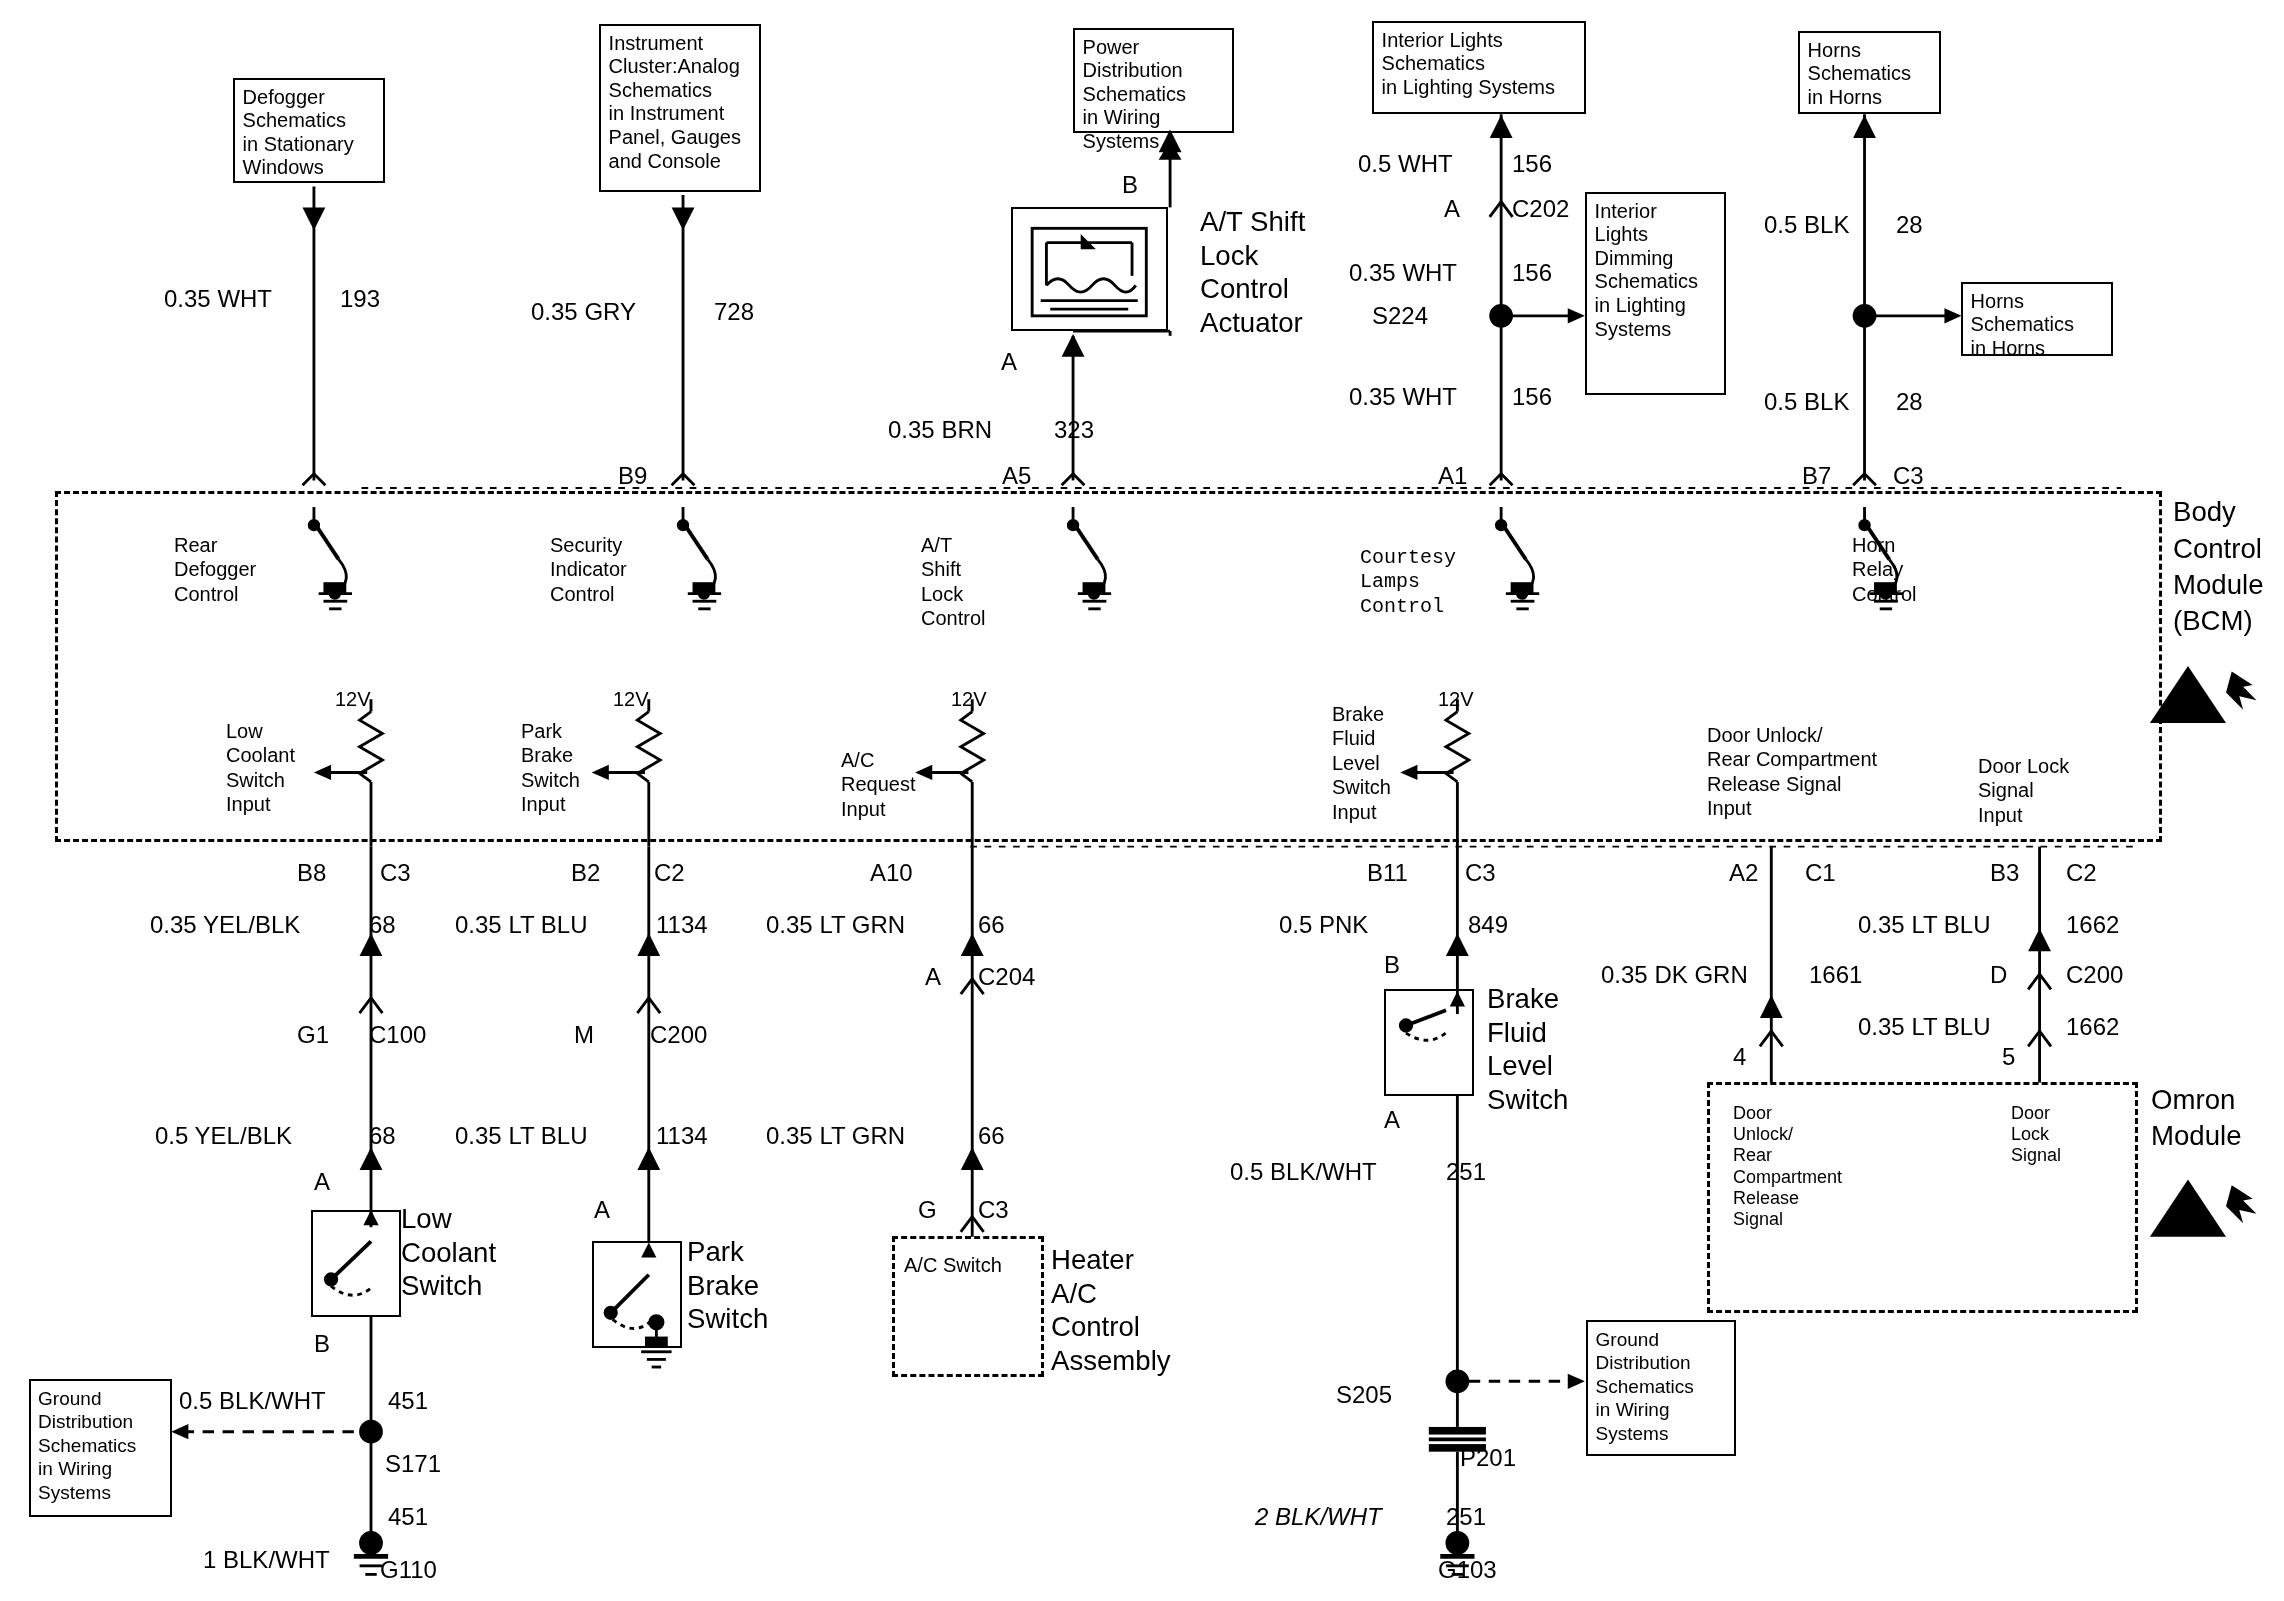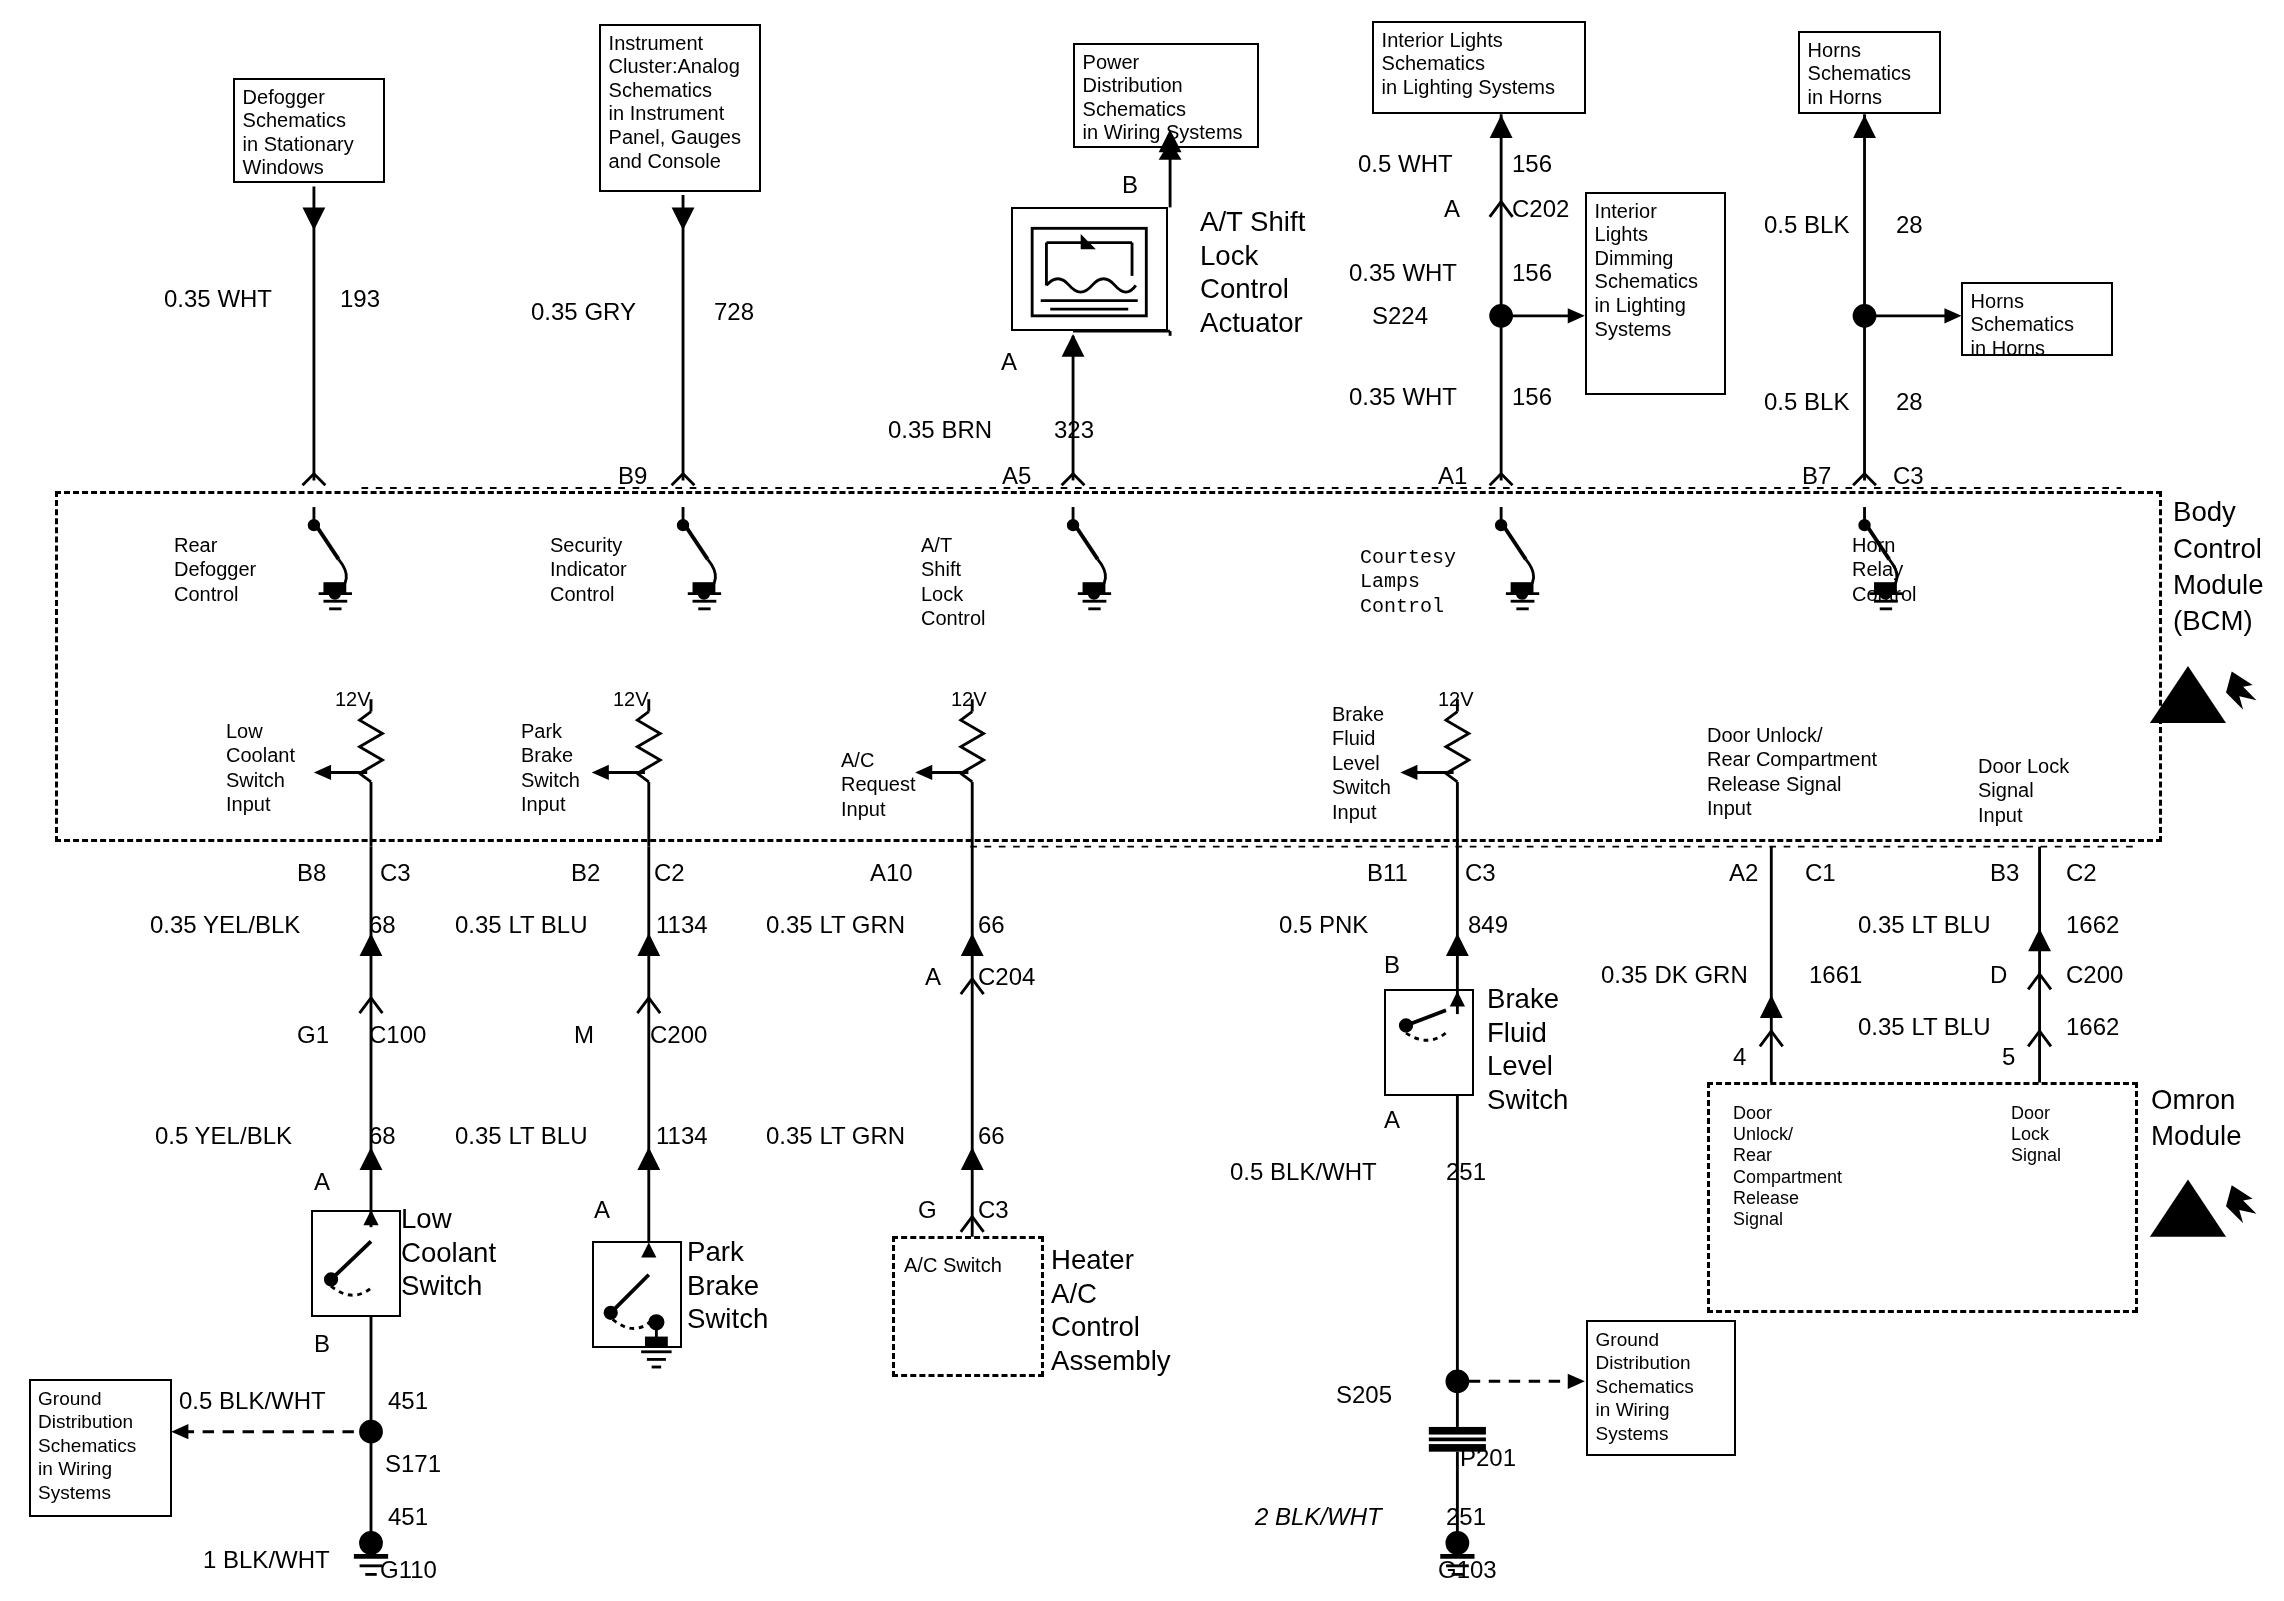--- a/index.html
+++ b/index.html
@@ -78,21 +78,21 @@
 
   <div class="box" style="left:599px; top:24px; width:162px; height:168px;">
     <span style="white-space:pre-line;">Instrument
 Cluster:Analog
 Schematics
 in Instrument
 Panel, Gauges
 and Console</span>
   </div>
 
-  <div class="box" style="left:1073px; top:43px; width:186px; height:105px;">
+  <div class="box" style="left:1073px; top:28px; width:161px; height:105px;">
     <span style="white-space:pre-line;">Power
 Distribution
 Schematics
 in Wiring Systems</span>
   </div>
 
   <div class="box" style="left:1372px; top:21px; width:214px; height:93px;">
     <span style="white-space:pre-line;">Interior Lights
 Schematics
 in Lighting  Systems</span>

